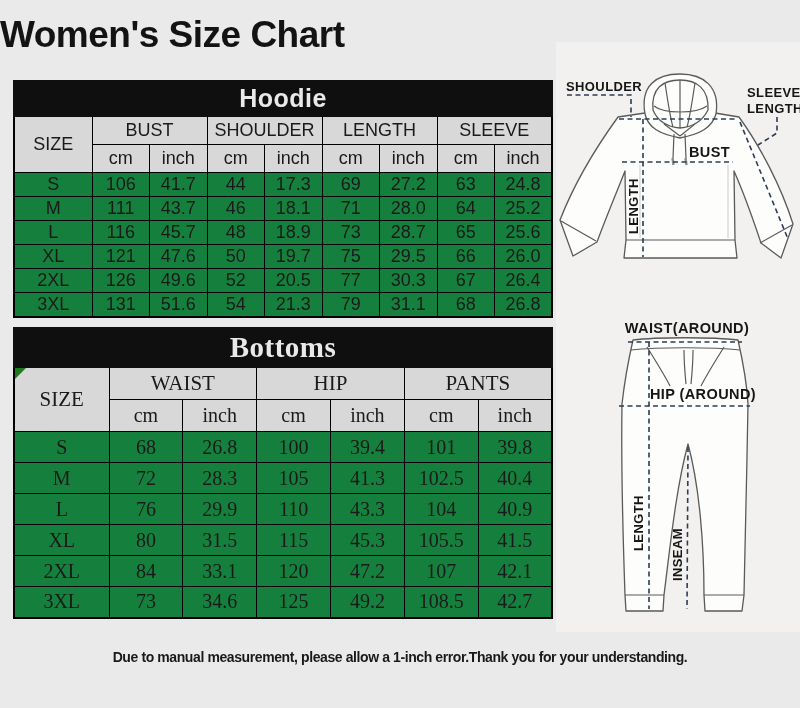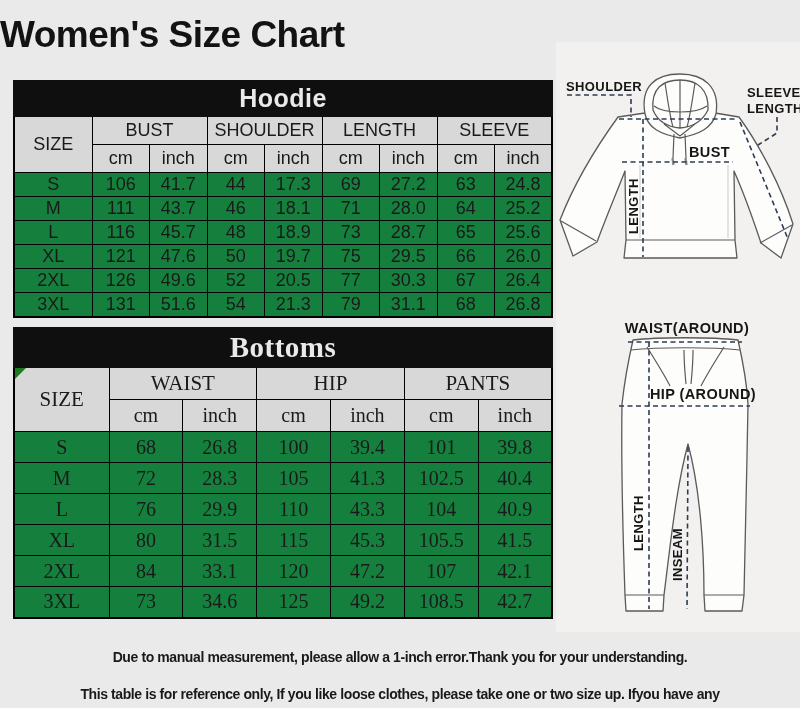--- a/index.html
+++ b/index.html
@@ -327,16 +327,15 @@
       <path class="dash" d="M 136 129 L 135 291"></path>
     </g>
     <text class="diagram-label diagram-label-lg" x="135" y="15" text-anchor="middle">WAIST(AROUND)</text>
     <text class="diagram-label diagram-label-lg" x="151" y="81" text-anchor="middle">HIP (AROUND)</text>
     <text class="diagram-label" transform="translate(91,233) rotate(-90)">LENGTH</text>
     <text class="diagram-label" transform="translate(130,263) rotate(-90)">INSEAM</text>
   </svg>
 
   <div class="footer">
     <p>Due to manual measurement, please allow a 1-inch error.Thank you for your understanding.</p>
-    <p>This table is for reference only, If you like loose clothes, please take one or two size up. Ifyou have any</p>
   </div>
 
 </div>
 
 </body></html>

